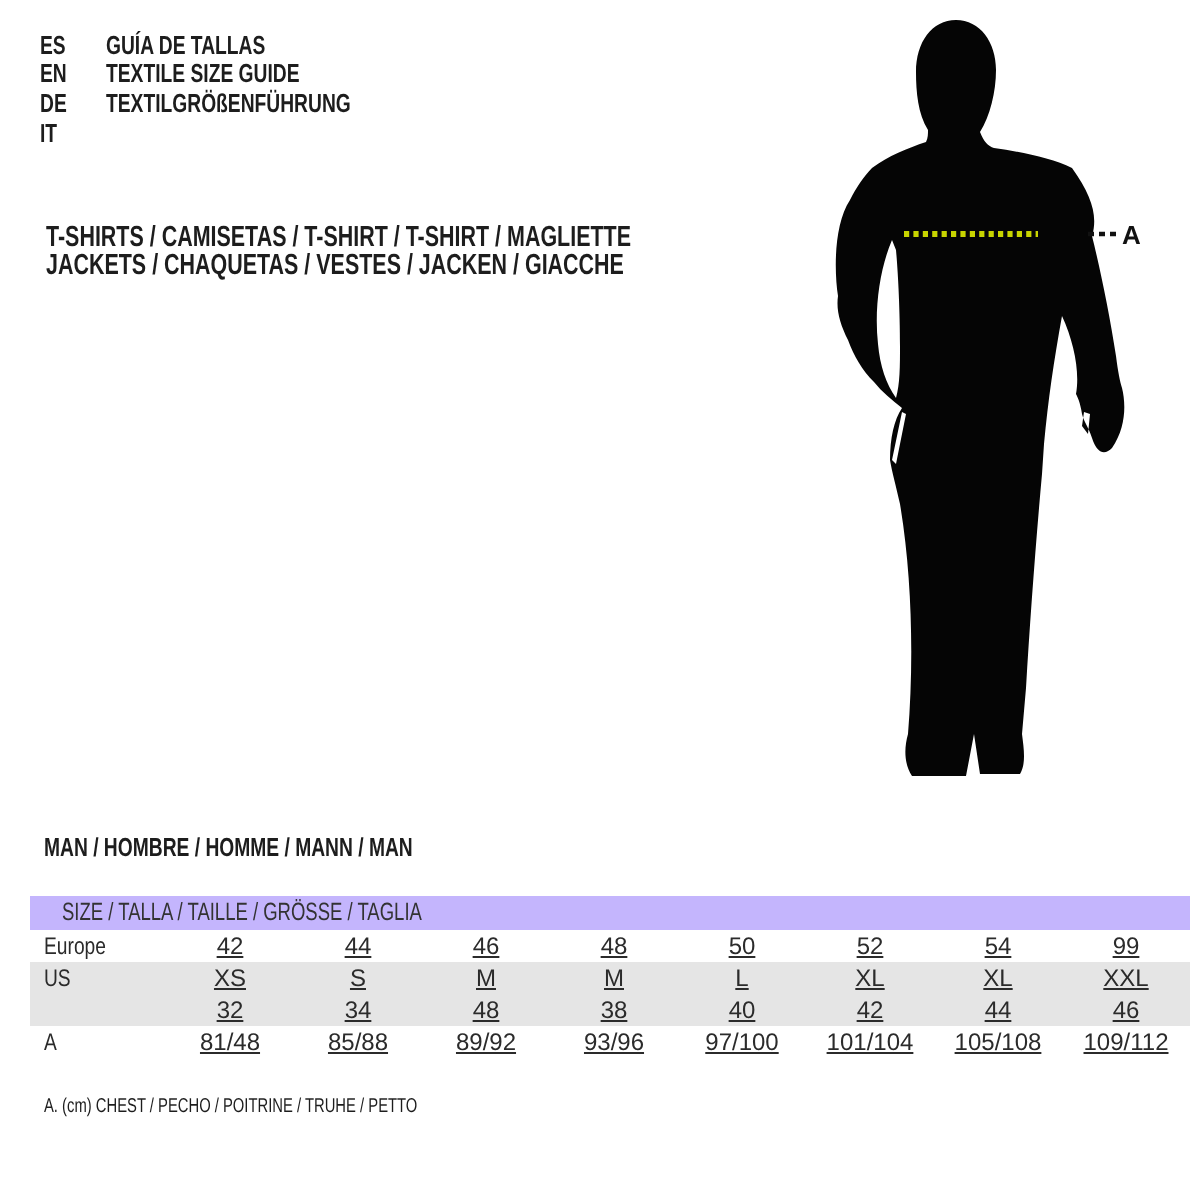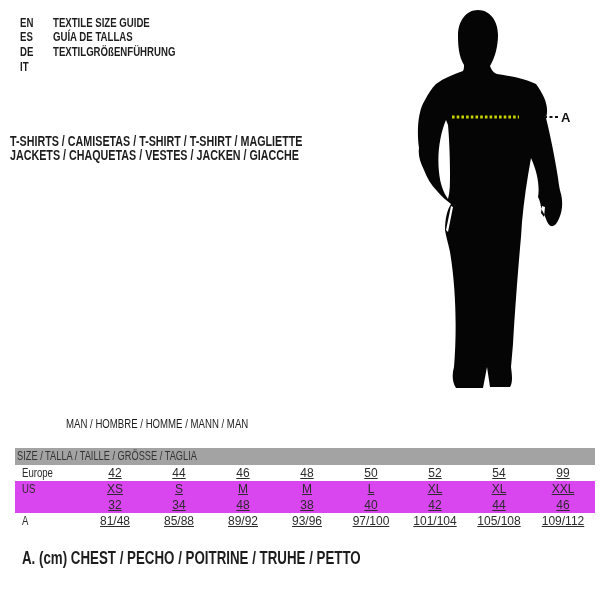--- a/index.html
+++ b/index.html
@@ -13,54 +13,54 @@
   .cond  { display:inline-block; transform:scaleX(0.74); transform-origin:0 50%; white-space:nowrap; }
   .condt { display:inline-block; transform:scaleX(0.80); transform-origin:0 50%; white-space:nowrap; }
 
   
   .lang-block { position:absolute; left:20px; top:15px; }
   .lang-row { display:flex; height:14.6px; align-items:center; font-weight:bold; font-size:13px; }
   .lang-code { width:33px; }
   .lang-label { }
 
   
-  .product-block { position:absolute; left:10px; top:112px;margin-top:22px; }
+  .product-block { position:absolute; left:23px; top:112px; }
   .product-line { height:14.2px; font-weight:bold; font-size:14.5px; line-height:14.2px; }
 
   
   .fig-svg { position:absolute; left:0; top:0; }
   .measure-label { position:absolute; left:561px; top:110px; font-size:13px; font-weight:600; color:#111; }
 
   
-  .man-title { position:absolute; left:22px; top:416px; font-size:13px; font-weight:normal;margin-left:44px; }
+  .man-title { position:absolute; left:22px; top:416px; font-size:13px; font-weight:bold; }
 
   
   .size-table { position:absolute; left:15px; top:448px; width:580px; font-size:12px; color:#2b2b2b; }
-  .st-header { height:17px; line-height:17px; background:#a3a3a3; color:#333333; padding-left:2px; font-size:12.5px; }
+  .st-header { height:17px; line-height:17px; background:#c4b5fd; color:#333333; padding-left:16px; font-size:12.5px; }
   .st-row { display:flex; height:16px; line-height:16px;align-items:center; }
-  .st-row.stripe { background:#d946ef; }
+  .st-row.stripe { background:#e5e5e5; }
   .st-label { width:68px; padding-left:7px; text-align:left; }
   .st-cell { flex:1; text-align:center;text-decoration:underline; }
 
   
-  .footnote { position:absolute; left:22px; top:548px; font-size:18px; font-weight:bold; }
+  .footnote { position:absolute; left:22px; top:548px; font-size:10px; font-weight:normal; }
 </style>
 </head>
 <body>
 
 <div class="canvas">
 
   <div class="lang-block">
     <div class="lang-row">
+      <span class="lang-code"><span class="cond">ES</span></span>
+      <span class="lang-label"><span class="cond">GUÍA DE TALLAS</span></span>
+    </div>
+    <div class="lang-row">
       <span class="lang-code"><span class="cond">EN</span></span>
       <span class="lang-label"><span class="cond">TEXTILE SIZE GUIDE</span></span>
-    </div>
-    <div class="lang-row">
-      <span class="lang-code"><span class="cond">ES</span></span>
-      <span class="lang-label"><span class="cond">GUÍA DE TALLAS</span></span>
     </div>
     <div class="lang-row">
       <span class="lang-code"><span class="cond">DE</span></span>
       <span class="lang-label"><span class="cond">TEXTILGRÖßENFÜHRUNG</span></span>
     </div>
     <div class="lang-row">
       <span class="lang-code"><span class="cond">IT</span></span>
     </div>
   </div>
 

